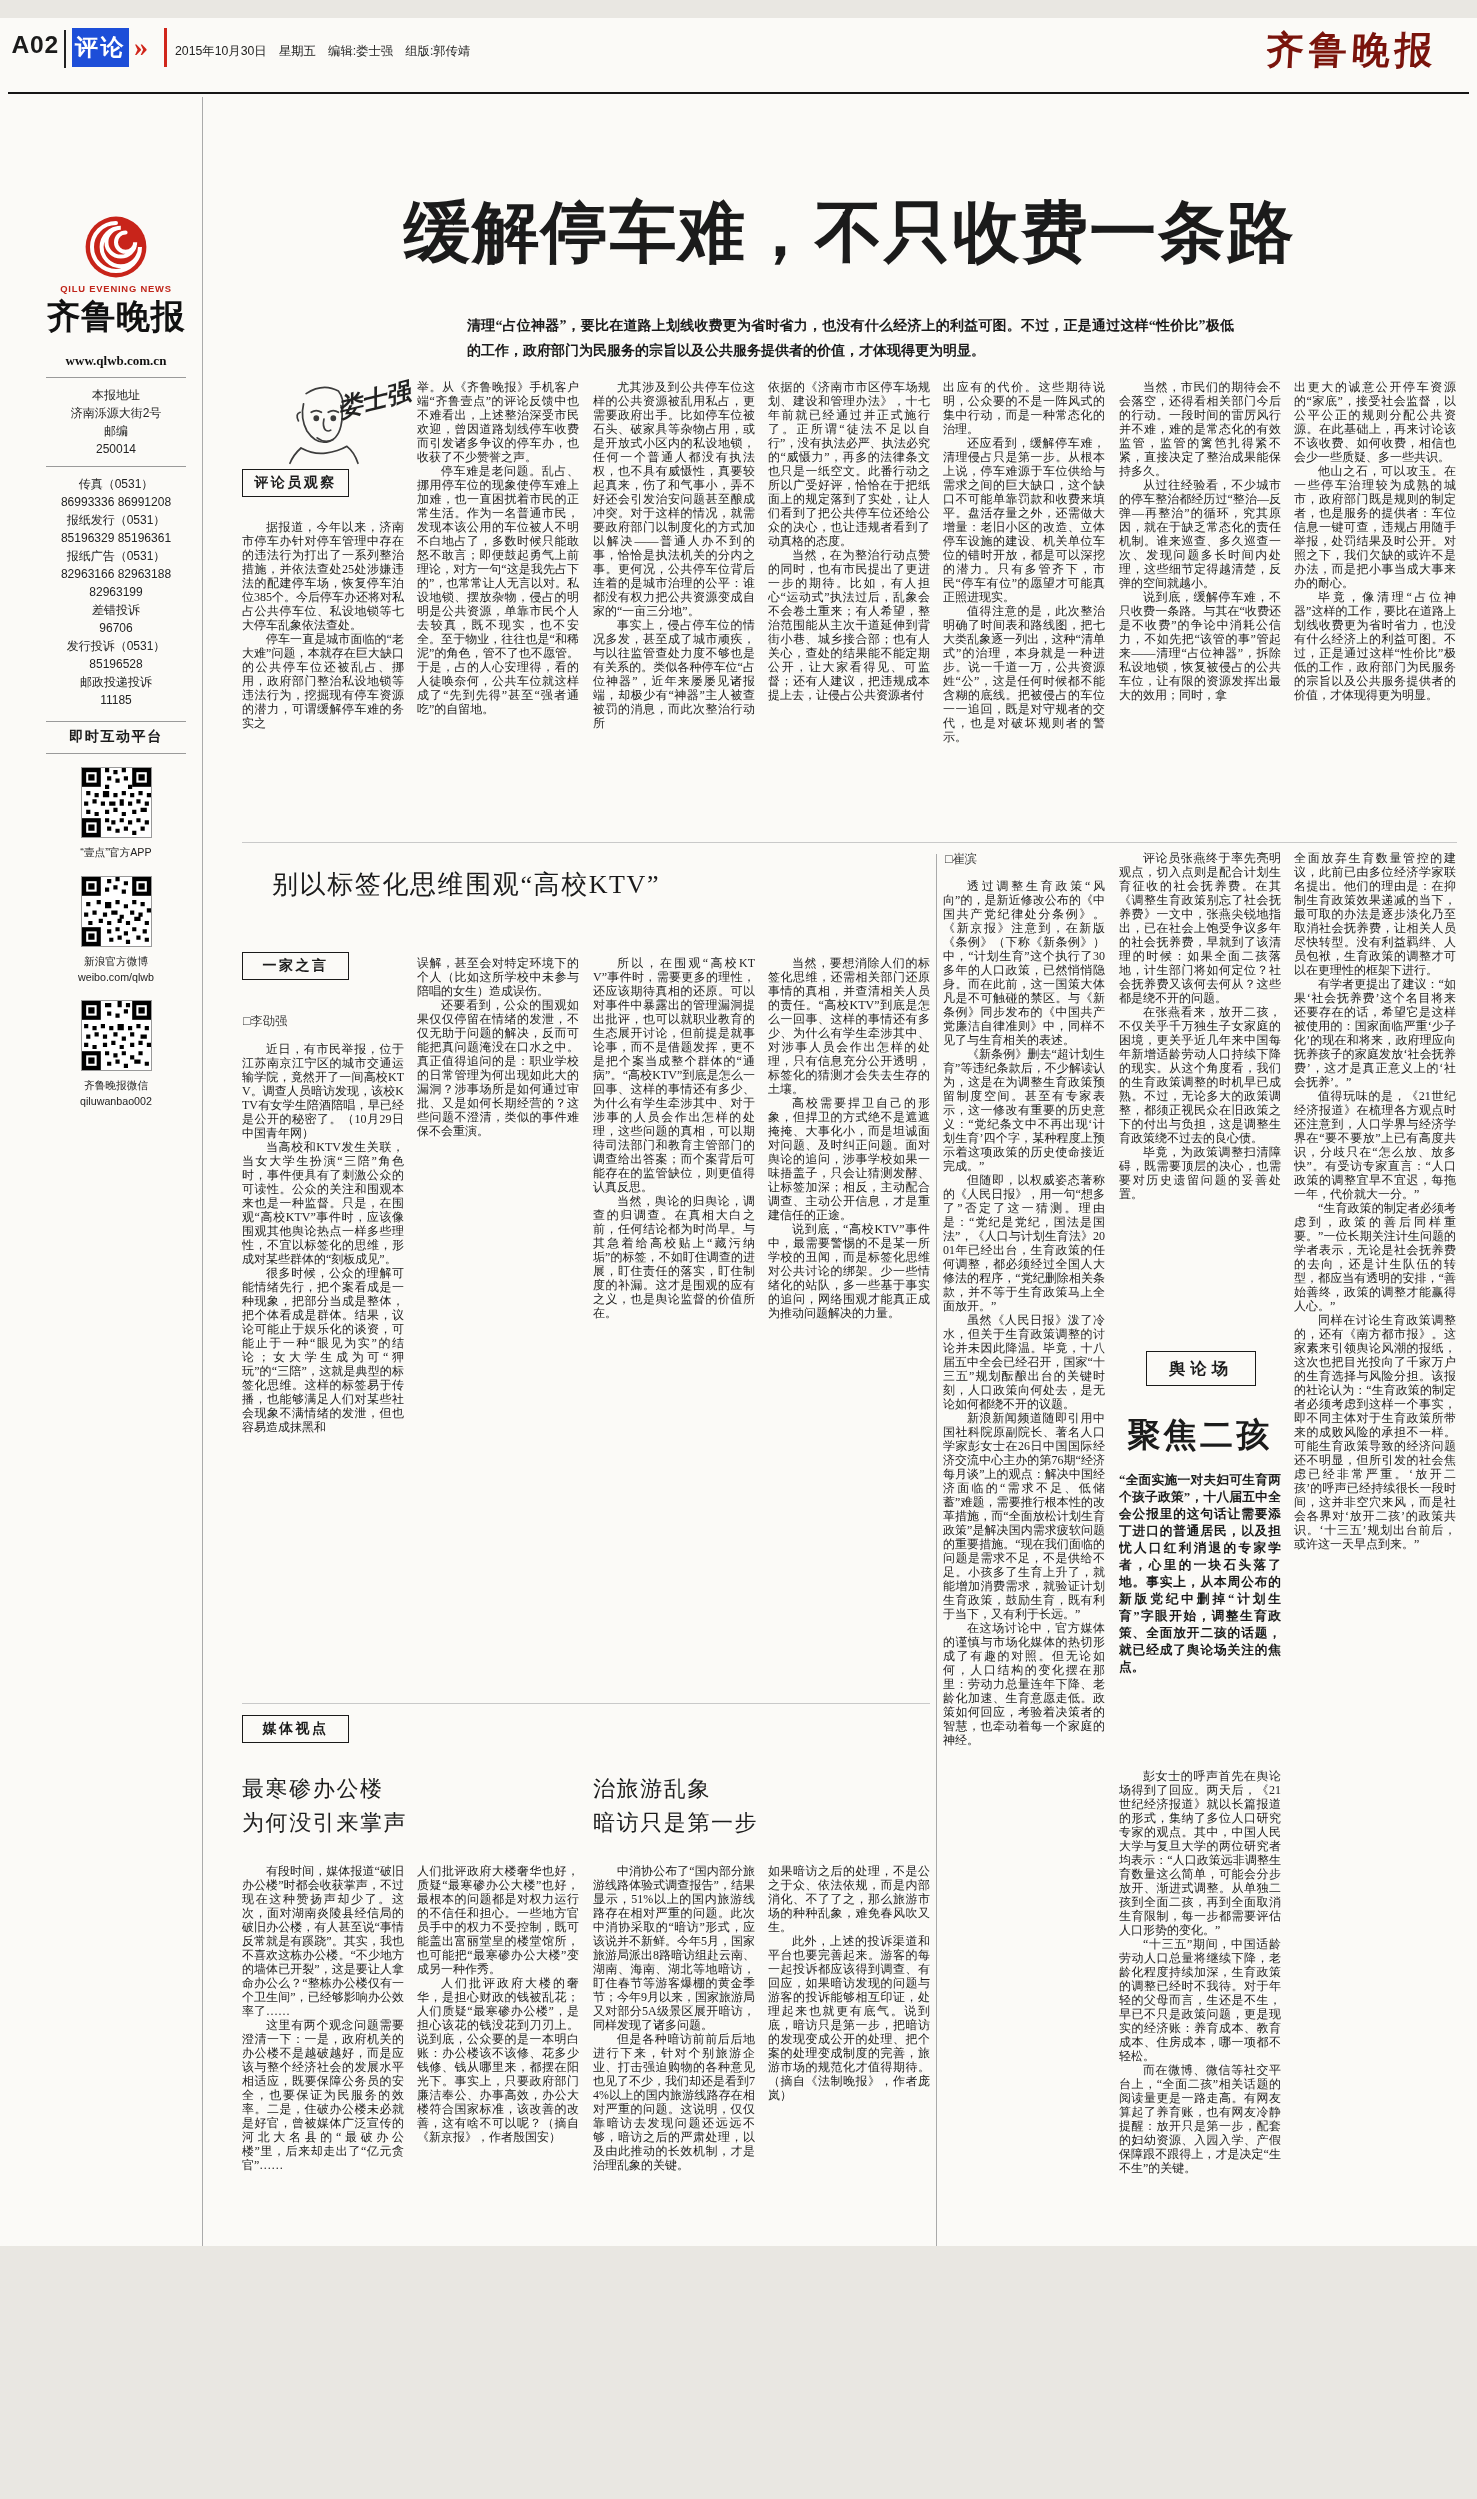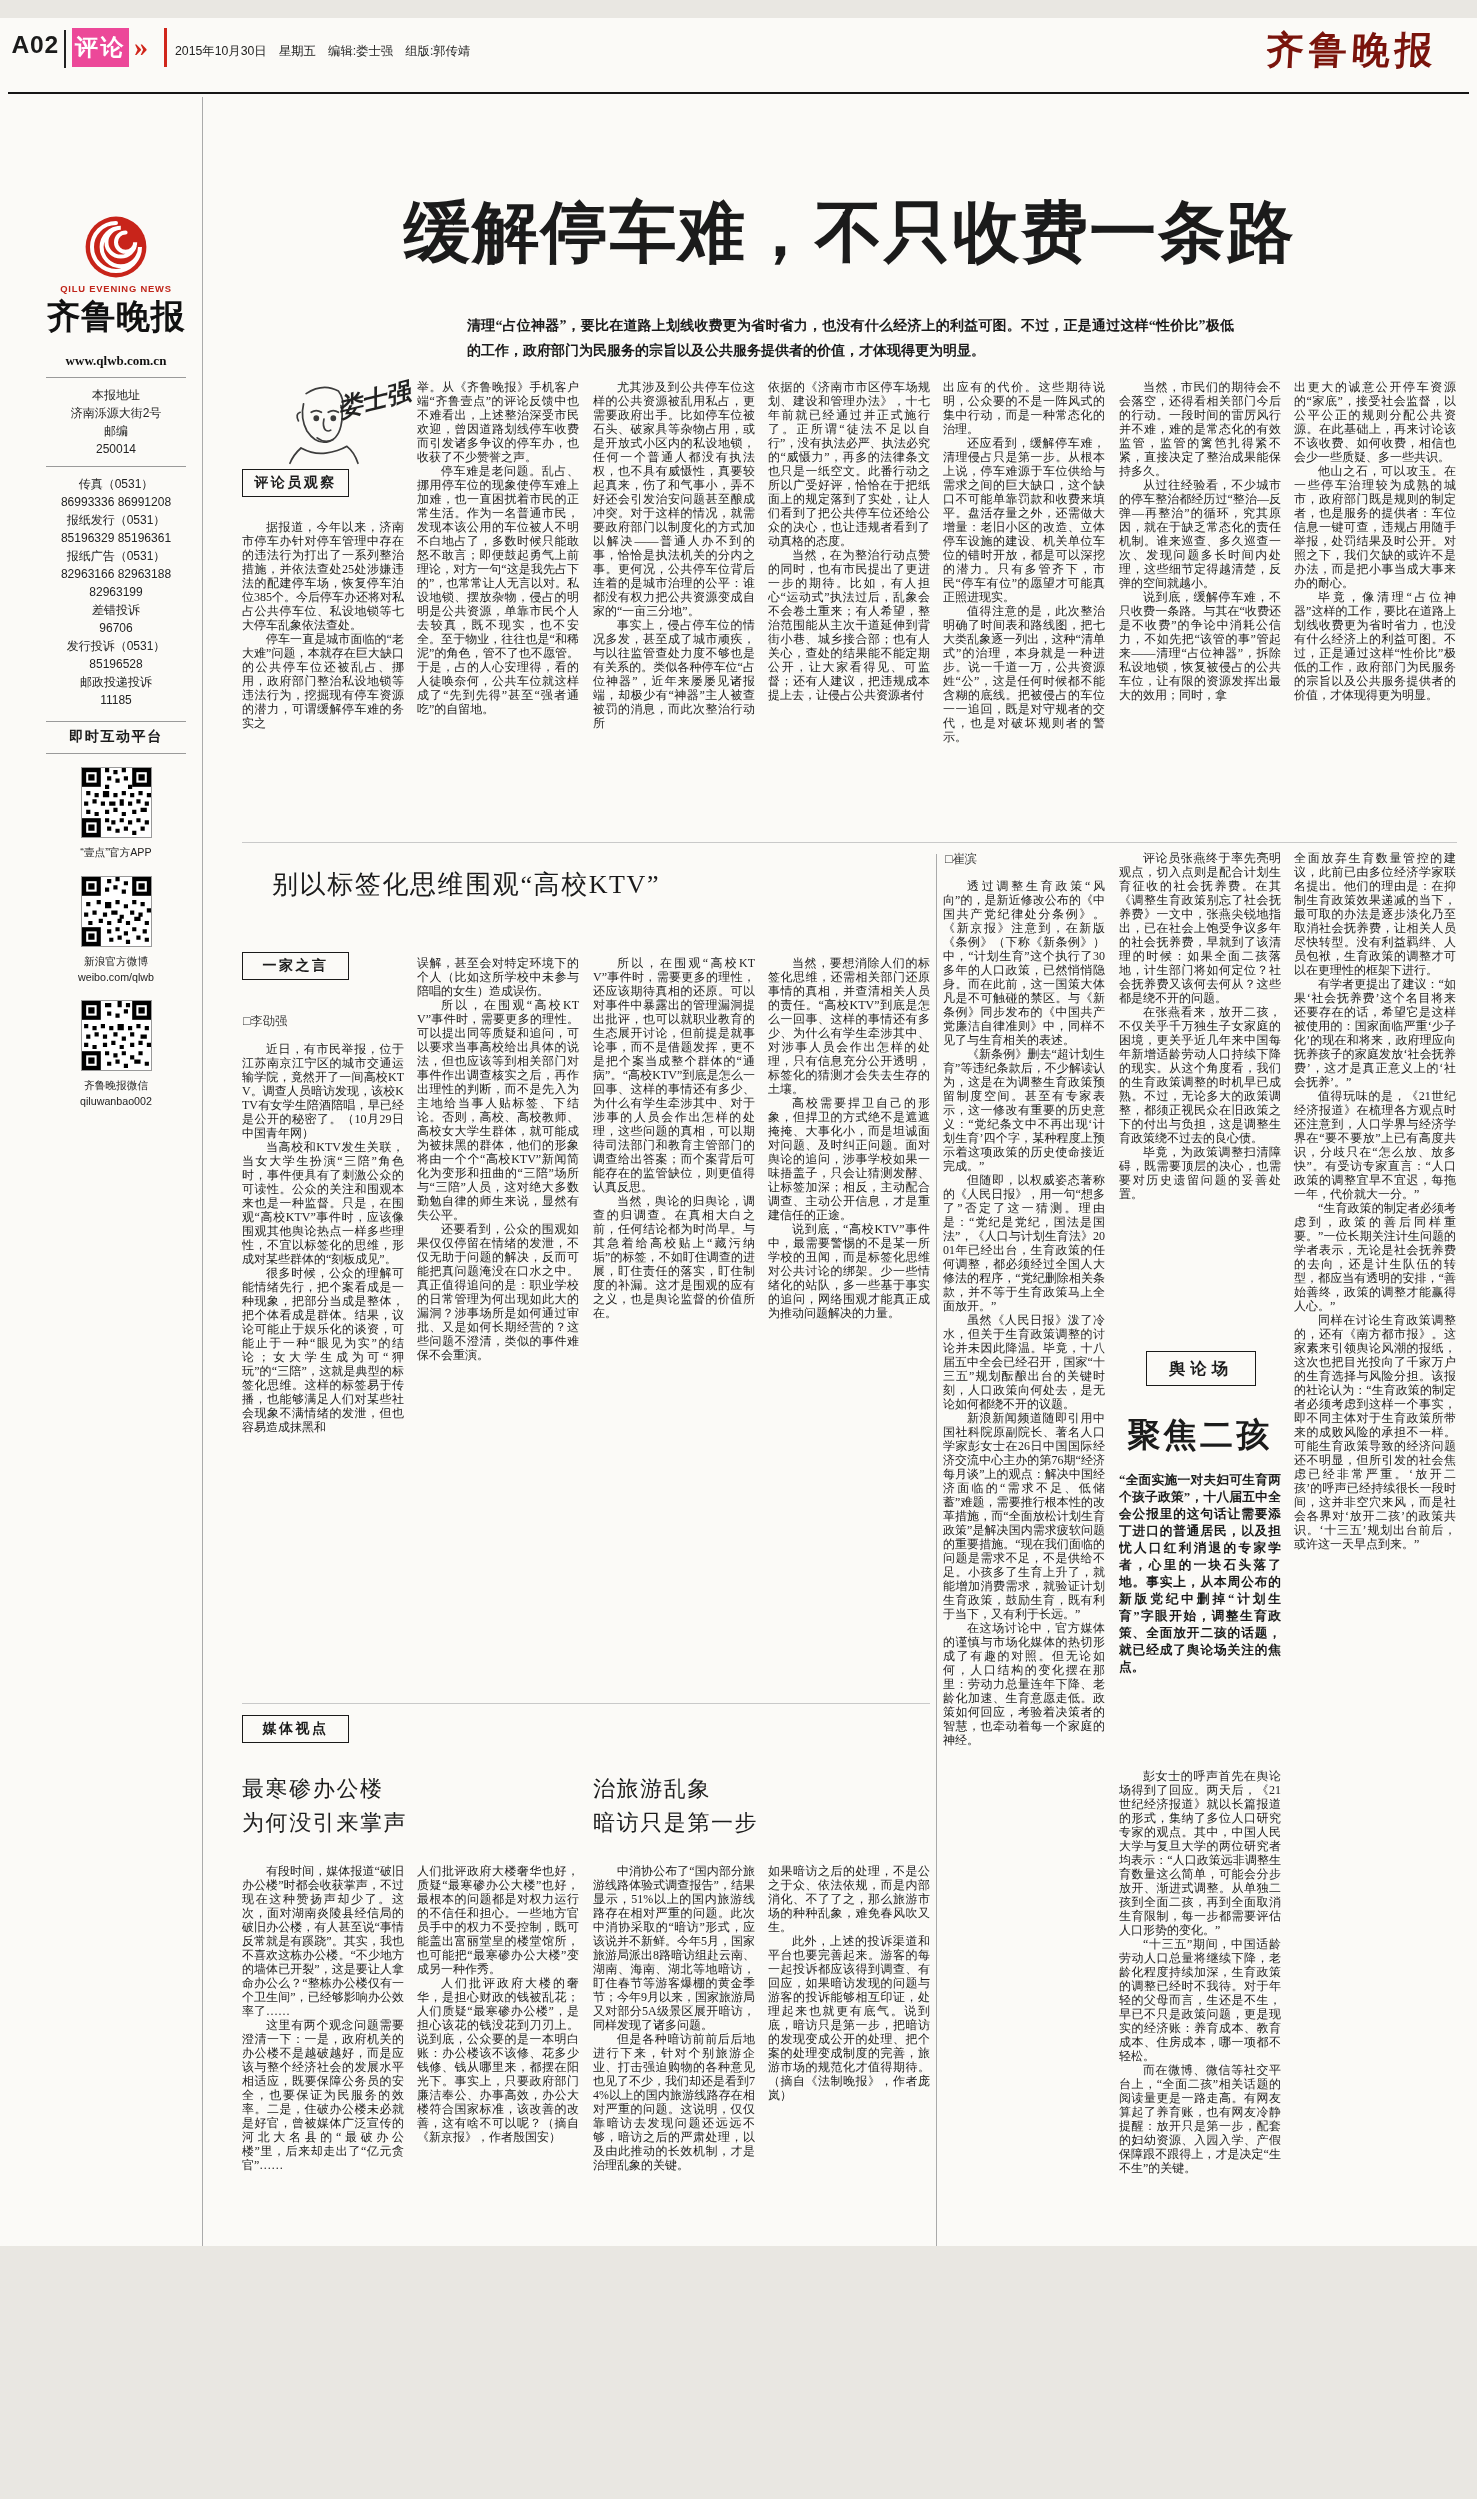--- a/index.html
+++ b/index.html
@@ -2,21 +2,21 @@
 <html style="font-size:13px"><head>
 <meta charset="utf-8">
 <style>
   html,body{margin:0;padding:0;background:#e9e7e2;}
   .page{position:relative;width:1478px;height:2228px;background:#fbfaf7;margin:18px auto;
         font-family:"Liberation Serif","DejaVu Serif",serif;color:#1b1b1b;overflow:hidden;}
   .abs{position:absolute;}
   
   .pageno{font-family:"Liberation Sans","DejaVu Sans",sans-serif;font-weight:bold;font-size:24.6px;letter-spacing:0.8px;}
   .hvline{width:1.6px;background:#222;}
-  .secbox{background:#ec4899;color:#fff;text-align:center;font-weight:bold;}
+  .secbox{background:#1d4ed8;color:#fff;text-align:center;font-weight:bold;}
   .chev{color:#d0261b;font-weight:bold;font-size:28px;line-height:33px;}
   .redbar{width:2.5px;background:#d0261b;}
   .dateline{font-family:"Liberation Sans","DejaVu Sans",sans-serif;font-size:12.3px;color:#222;}
   .masthead{font-weight:900;font-size:38px;color:#7a140c;letter-spacing:4.9px;transform:skewX(-3deg);}
   .hrule{background:#161616;height:1.6px;}
   
   .sidebar{position:absolute;left:39px;top:82px;width:154px;text-align:center;}
   .brand-en{color:#c0251a;font-family:"Liberation Sans","DejaVu Sans",sans-serif;font-size:9.4px;font-weight:bold;letter-spacing:0.8px;}
   .brand-cn{font-weight:900;font-size:34px;letter-spacing:0.8px;color:#111;}
   .site{font-weight:bold;font-size:13px;color:#111;}
@@ -208,21 +208,20 @@
   <div class="labelbox" style="left:242px;top:934px;width:105px;height:26px;line-height:26px;font-size:14px;letter-spacing:2.5px;">一家之言</div>
   <div class="byline" style="left:243px;top:995px;">□李劭强</div>
 
   <div class="col" style="left:242px;top:1024px;height:649px;">
       <p>近日，有市民举报，位于江苏南京江宁区的城市交通运输学院，竟然开了一间高校KTV。调查人员暗访发现，该校KTV有女学生陪酒陪唱，早已经是公开的秘密了。（10月29日中国青年网）</p>
       <p>当高校和KTV发生关联，当女大学生扮演“三陪”角色时，事件便具有了刺激公众的可读性。公众的关注和围观本来也是一种监督。只是，在围观“高校KTV”事件时，应该像围观其他舆论热点一样多些理性，不宜以标签化的思维，形成对某些群体的“刻板成见”。</p>
       <p>很多时候，公众的理解可能情绪先行，把个案看成是一种现象，把部分当成是整体，把个体看成是群体。结果，议论可能止于娱乐化的谈资，可能止于一种“眼见为实”的结论；女大学生成为可“狎玩”的“三陪”，这就是典型的标签化思维。这样的标签易于传播，也能够满足人们对某些社会现象不满情绪的发泄，但也容易造成抹黑和</p>
     </div>
   <div class="col flush" style="left:417px;top:938px;height:736px;">
       <p>误解，甚至会对特定环境下的个人（比如这所学校中未参与陪唱的女生）造成误伤。</p>
-      <p>所以，在围观“高校KTV”事件时，需要更多的理性。可以提出同等质疑和追问，可以要求当事高校给出具体的说法，但也应该等到相关部门对事件作出调查核实之后，再作出理性的判断，而不是先入为主地给当事人贴标签、下结论。否则，高校、高校教师、高校女大学生群体，就可能成为被抹黑的群体，他们的形象将由一个个“高校KTV”新闻简化为变形和扭曲的“三陪”场所与“三陪”人员，这对绝大多数勤勉自律的师生来说，显然有失公平。</p>
       <p>还要看到，公众的围观如果仅仅停留在情绪的发泄，不仅无助于问题的解决，反而可能把真问题淹没在口水之中。真正值得追问的是：职业学校的日常管理为何出现如此大的漏洞？涉事场所是如何通过审批、又是如何长期经营的？这些问题不澄清，类似的事件难保不会重演。</p>
     </div>
   <div class="col" style="left:768px;top:938px;height:736px;">
       <p>当然，要想消除人们的标签化思维，还需相关部门还原事情的真相，并查清相关人员的责任。“高校KTV”到底是怎么一回事、这样的事情还有多少、为什么有学生牵涉其中、对涉事人员会作出怎样的处理，只有信息充分公开透明，标签化的猜测才会失去生存的土壤。</p>
       <p>高校需要捍卫自己的形象，但捍卫的方式绝不是遮遮掩掩、大事化小，而是坦诚面对问题、及时纠正问题。面对舆论的追问，涉事学校如果一味捂盖子，只会让猜测发酵、让标签加深；相反，主动配合调查、主动公开信息，才是重建信任的正途。</p>
       <p>说到底，“高校KTV”事件中，最需要警惕的不是某一所学校的丑闻，而是标签化思维对公共讨论的绑架。少一些情绪化的站队，多一些基于事实的追问，网络围观才能真正成为推动问题解决的力量。</p>
     </div>
   <div class="col" style="left:593px;top:938px;height:736px;">
       <p>所以，在围观“高校KTV”事件时，需要更多的理性，还应该期待真相的还原。可以对事件中暴露出的管理漏洞提出批评，也可以就职业教育的生态展开讨论，但前提是就事论事，而不是借题发挥，更不是把个案当成整个群体的“通病”。“高校KTV”到底是怎么一回事、这样的事情还有多少、为什么有学生牵涉其中、对于涉事的人员会作出怎样的处理，这些问题的真相，可以期待司法部门和教育主管部门的调查给出答案；而个案背后可能存在的监管缺位，则更值得认真反思。</p>
       <p>当然，舆论的归舆论，调查的归调查。在真相大白之前，任何结论都为时尚早。与其急着给高校贴上“藏污纳垢”的标签，不如盯住调查的进展，盯住责任的落实，盯住制度的补漏。这才是围观的应有之义，也是舆论监督的价值所在。</p>

